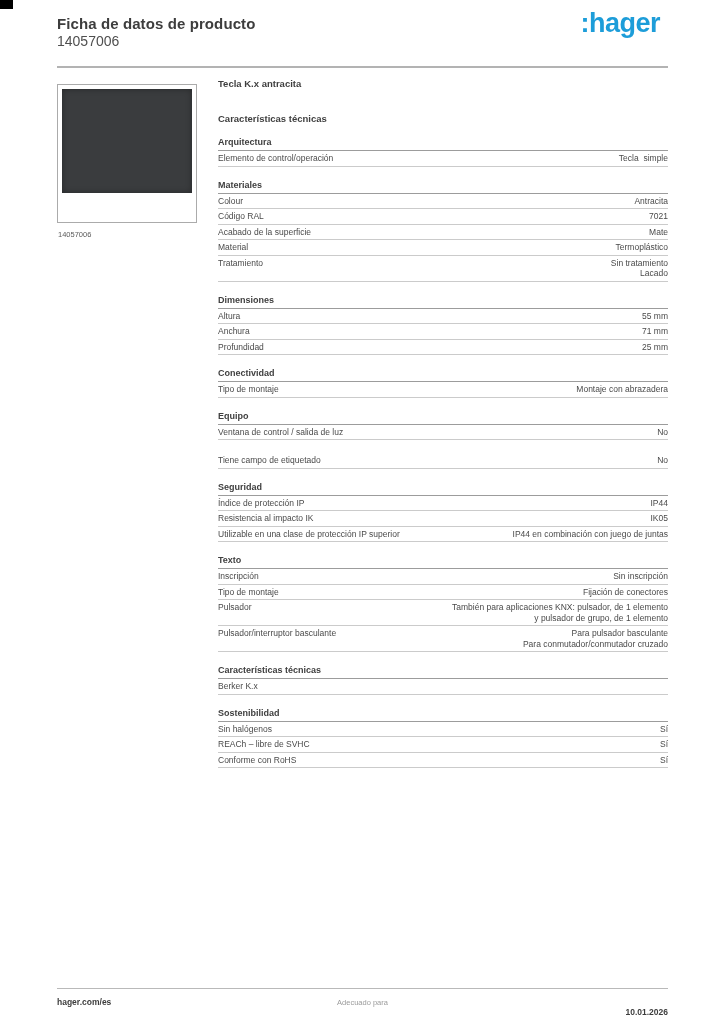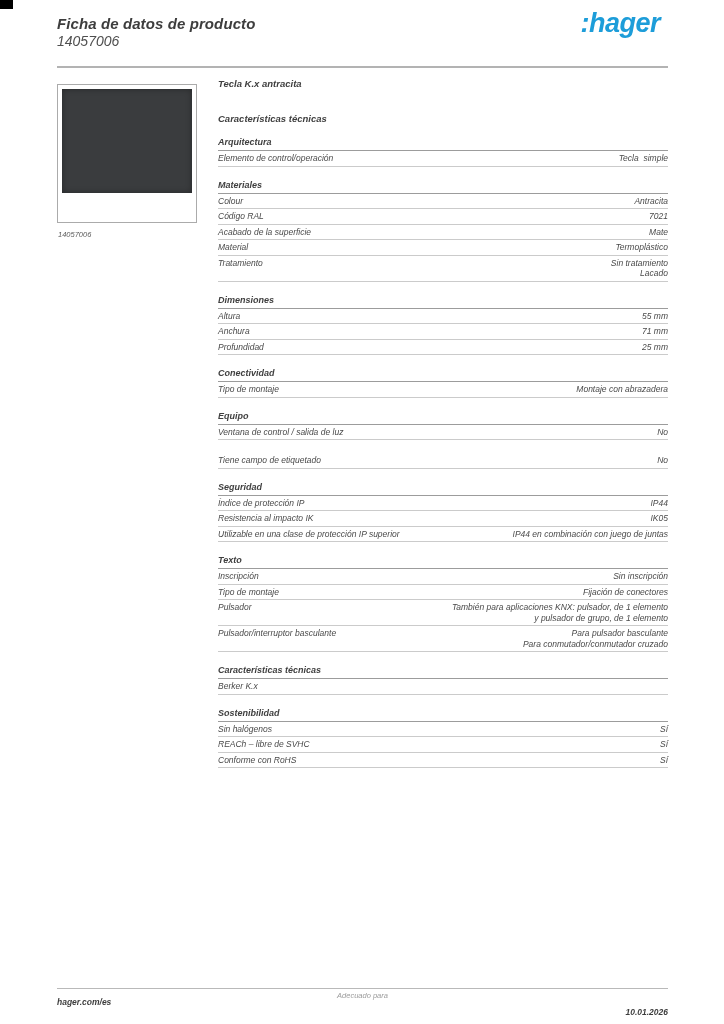--- a/index.html
+++ b/index.html
@@ -3,21 +3,21 @@
 <meta charset="utf-8">
 <style>
   html,body{margin:0;padding:0;}
   body{
     width:724px;height:1024px;position:relative;overflow:hidden;
     background:#ffffff;
     font-family:"Liberation Sans", sans-serif;
     color:#4a4a4a;
   }
   .corner-mark{position:absolute;left:0;top:0;width:13px;height:9px;background:#000;}
-  .page{position:absolute;left:57px;top:0;width:611px;height:724px;font-style:italic;}
+  .page{position:absolute;left:57px;top:0;width:611px;height:724px;}
 
   
   .doc-title{position:absolute;left:0;top:15px;font-size:15px;font-weight:bold;color:#3d3d3d;letter-spacing:.1px;}
   .doc-number{position:absolute;left:0;top:33px;font-size:14px;color:#4f4f4f;}
   .logo{position:absolute;right:8px;top:8px;font-size:27px;font-weight:bold;letter-spacing:-0.5px;color:#1d9dd9;}
   .header-divider{position:absolute;left:0;top:66px;width:611px;border-top:2px solid #b3b3b3;}
 
   
   .img-frame{position:absolute;left:0;top:84px;width:138px;height:137px;border:1px solid #ababab;background:#fff;}
   .img-fill{margin:4px 4px 0 4px;height:104px;background:#3a3c3e;box-shadow:inset 0 0 6px rgba(0,0,0,.35);}
@@ -30,21 +30,21 @@
   .sec{margin-top:13px;}
   .sec-title{font-size:9px;font-weight:bold;color:#3f3f3f;padding-bottom:3px;border-bottom:1px solid #9c9c9c;}
   .row{display:flex;align-items:flex-start;border-bottom:1px solid #cbcbcb;padding:2px 0;font-size:8.5px;line-height:10.5px;color:#4a4a4a;}
   .lbl{white-space:nowrap;padding-right:10px;}
   .val{margin-left:auto;text-align:right;white-space:pre-wrap;}
 
   
   .footer{position:absolute;left:0;top:988px;width:611px;border-top:1px solid #b9b9b9;}
   .footer-inner{display:flex;align-items:baseline;padding-top:8px;flex-direction:column;}
   .footer-site{font-size:8.5px;font-weight:bold;color:#3d3d3d;}
-  .footer-center{position:absolute;left:0;right:0;text-align:center;font-size:7.5px;color:#9b9b9b;top:2px;}
+  .footer-center{position:absolute;left:0;right:0;text-align:center;font-size:7.5px;color:#9b9b9b;top:9px;}
   .footer-date{margin-left:auto;font-size:8.5px;font-weight:bold;color:#3d3d3d;}
 </style>
 </head>
 <body>
 
 <div class="corner-mark"></div>
 
 <div class="page">
 
   <div class="doc-title">Ficha de datos de producto</div>

